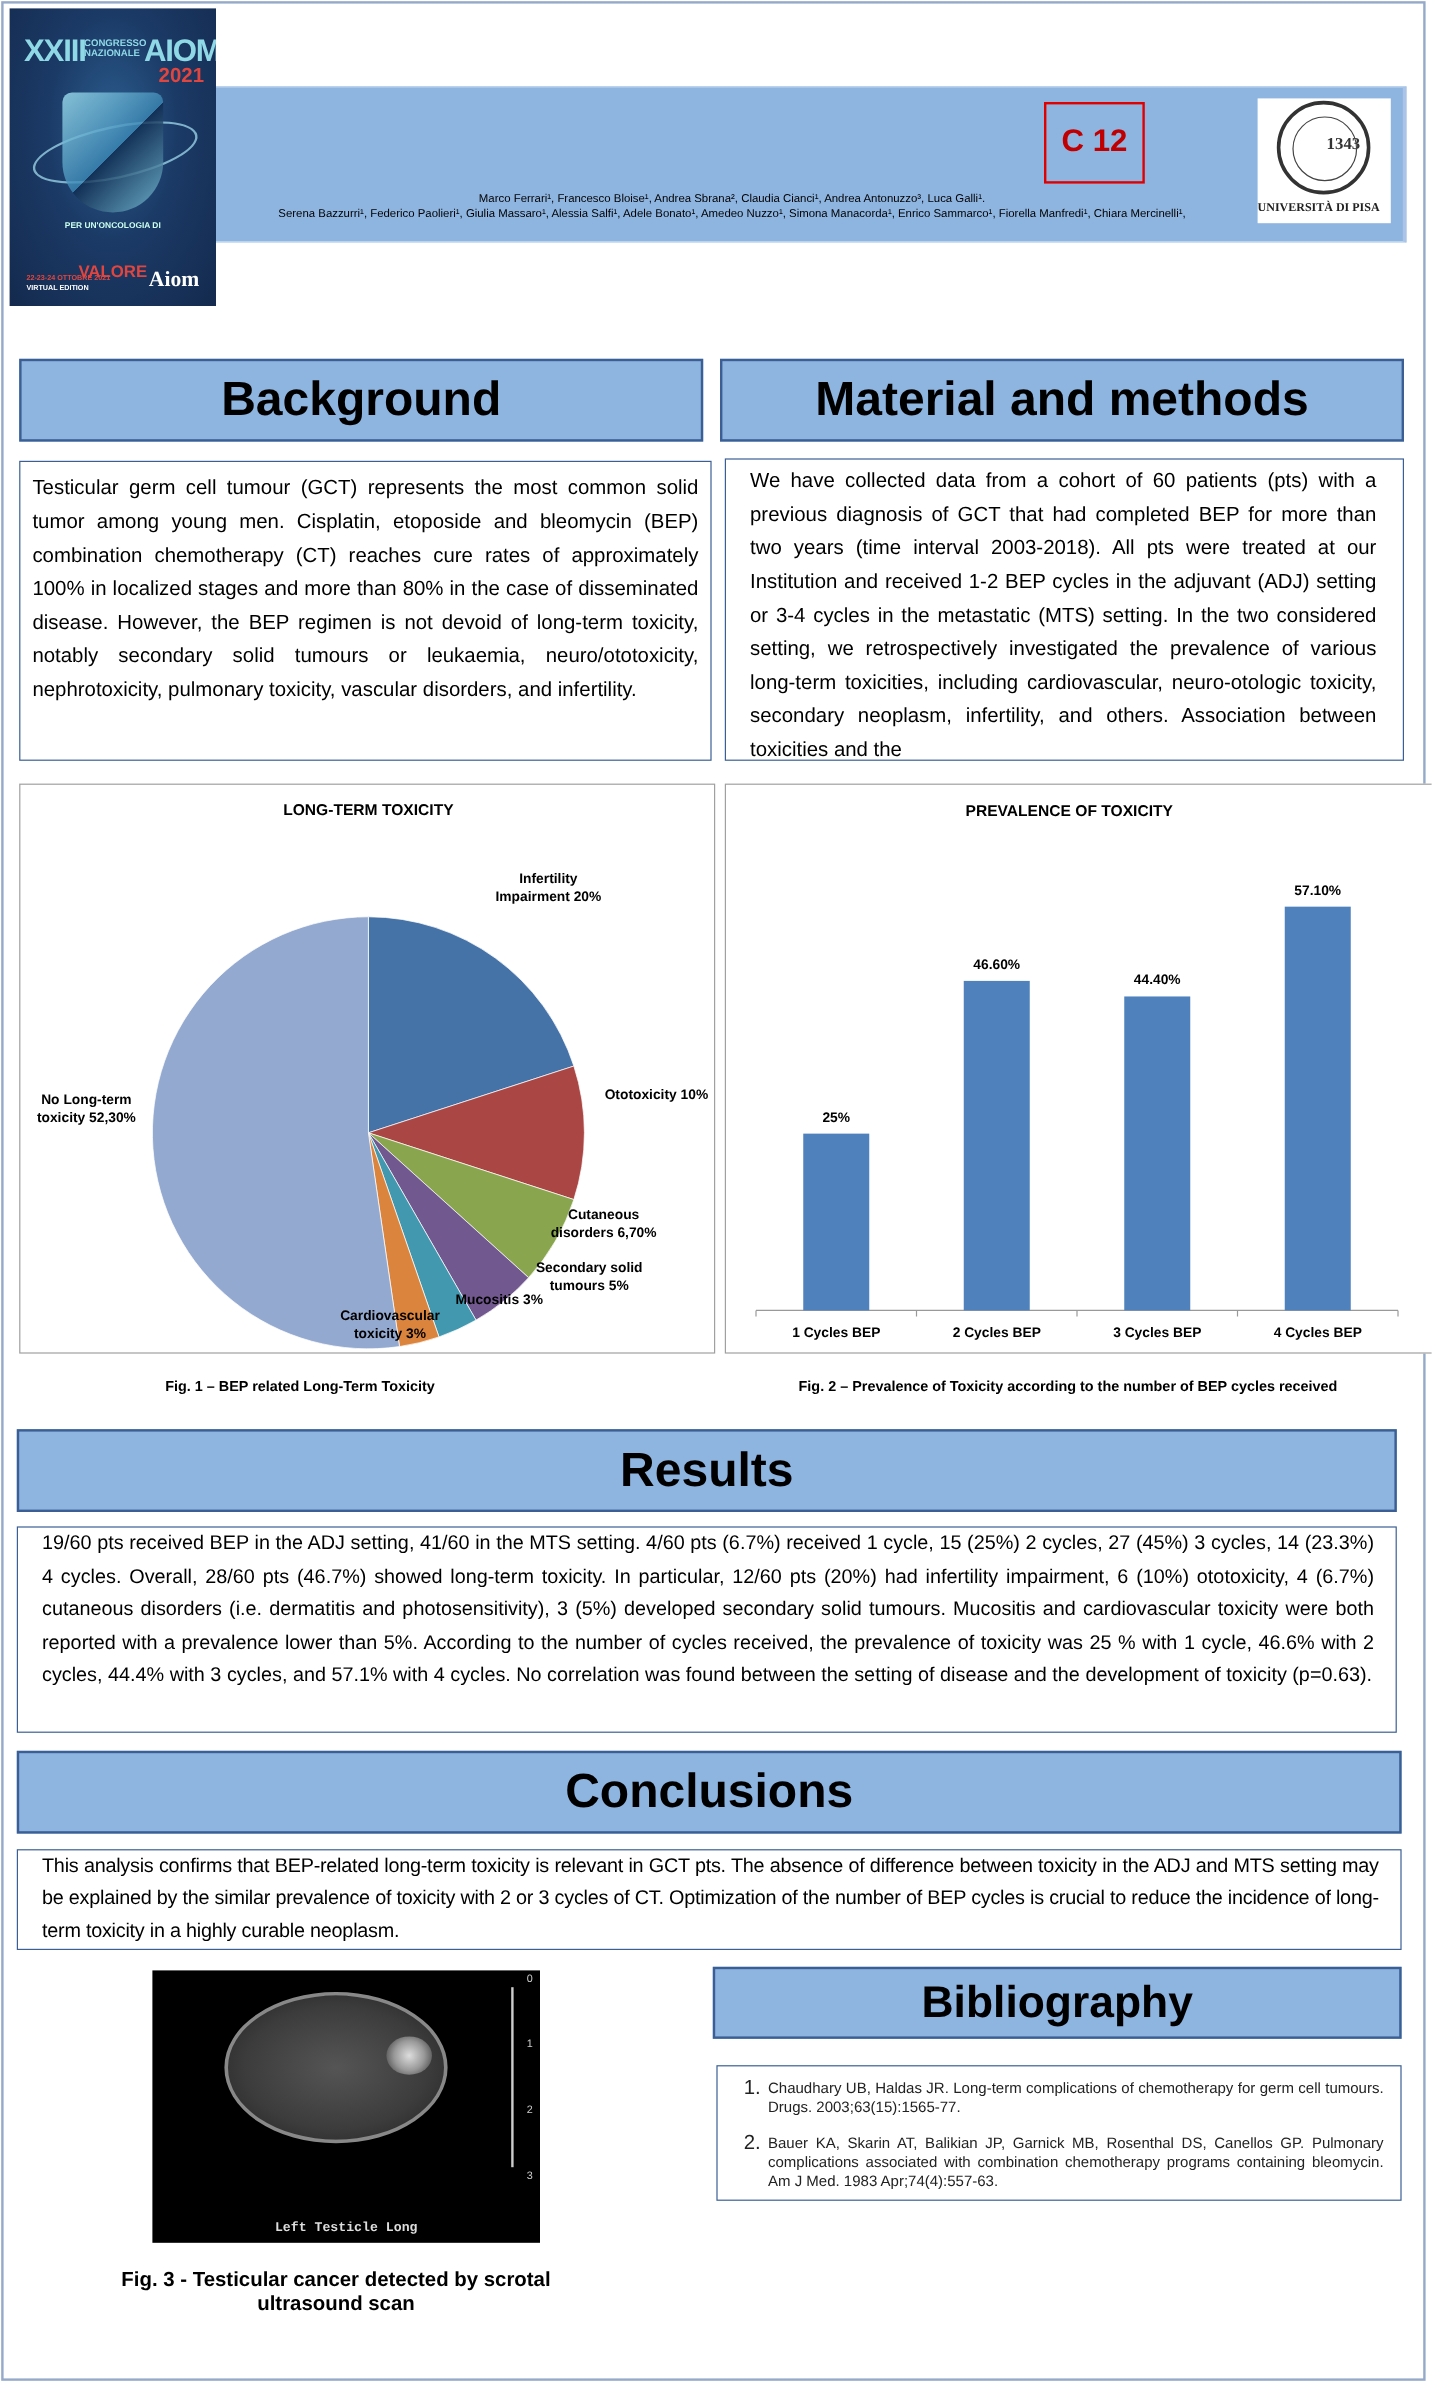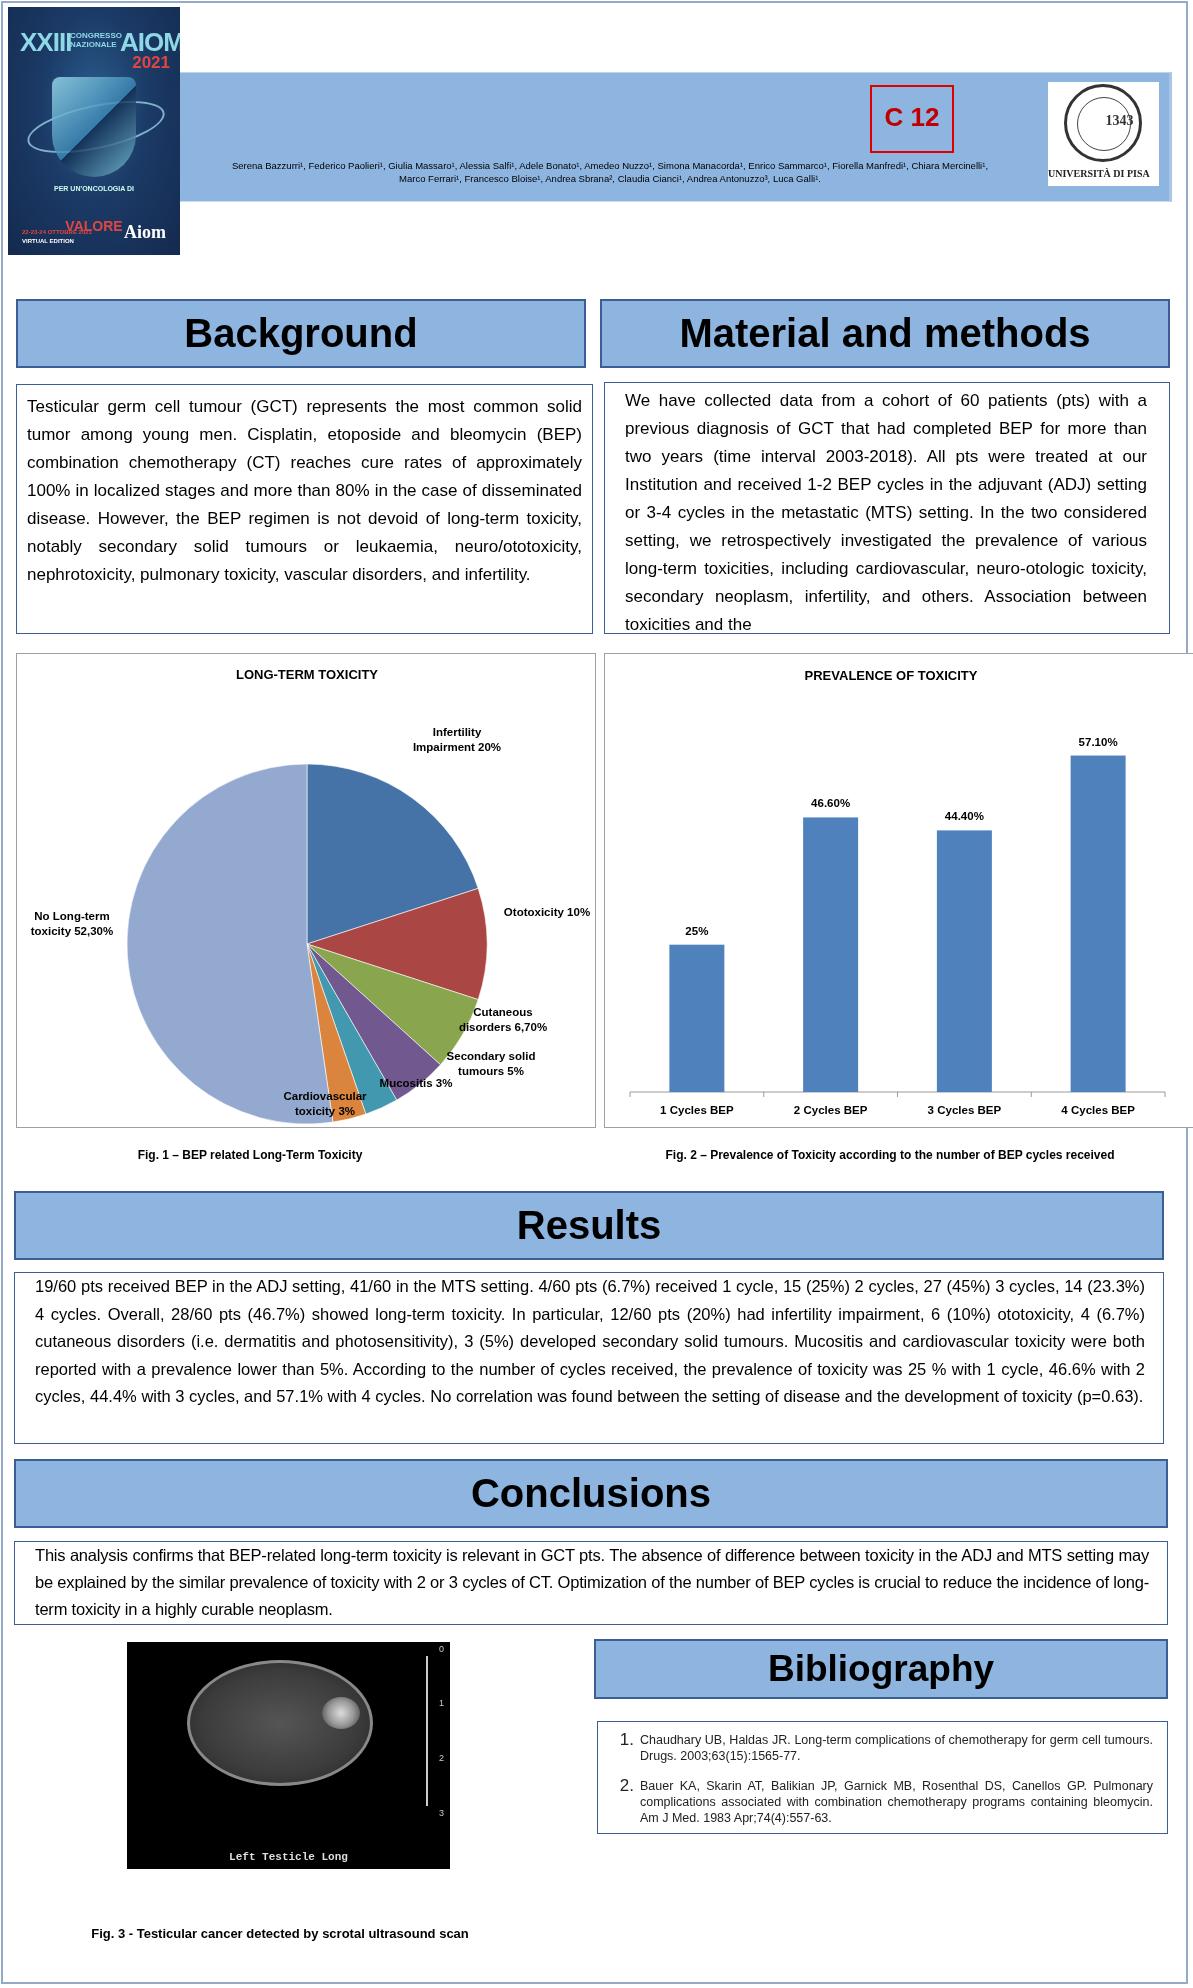--- a/index.html
+++ b/index.html
@@ -59,22 +59,22 @@
   <div class="shield"></div>
   <div class="t1">PER UN'ONCOLOGIA DI</div>
   <div class="t2">VALORE</div>
   <div class="t3">22-23-24 OTTOBRE 2021</div>
   <div class="t4">VIRTUAL EDITION</div>
   <div class="t5">Aiom</div>
 </div>
 
 <div class="abs banner">
   <div class="authors">
+    <div>Marco Ferrari¹, Francesco Bloise¹, Andrea Sbrana², Claudia Cianci¹, Andrea Antonuzzo³, Luca Galli¹.</div>
     <div>Serena Bazzurri¹, Federico Paolieri¹, Giulia Massaro¹, Alessia Salfi¹, Adele Bonato¹, Amedeo Nuzzo¹, Simona Manacorda¹, Enrico Sammarco¹, Fiorella Manfredi¹, Chiara Mercinelli¹,</div>
-    <div>Marco Ferrari¹, Francesco Bloise¹, Andrea Sbrana², Claudia Cianci¹, Andrea Antonuzzo³, Luca Galli¹.</div>
   </div>
   <div class="code-box">C 12</div>
   <div class="uni-logo">
     <div class="uni-seal">
         <span>1343</span>
       </div>
     <div class="uni-name">UNIVERSITÀ DI PISA</div>
   </div>
 </div>
 
@@ -148,21 +148,21 @@
 <div class="abs us" style="left:127px;top:1642px;width:323px;height:227px;">
   <div class="organ"></div>
   <div class="lesion"></div>
   <div class="scale"></div>
   <div class="tick" style="top:2px;">0</div>
   <div class="tick" style="top:56px;">1</div>
   <div class="tick" style="top:111px;">2</div>
   <div class="tick" style="top:166px;">3</div>
   <div class="lbl">Left  Testicle  Long</div>
 </div>
-<div class="abs caption" style="left:80px;top:1890px;width:400px;font-size:13px;margin-top:36px;">Fig. 3  -  Testicular cancer detected by scrotal ultrasound scan</div>
+<div class="abs caption" style="left:80px;top:1890px;width:400px;font-size:17px;">Fig. 3  -  Testicular cancer detected by scrotal ultrasound scan</div>
 
 <div class="abs sec-head sm" style="left:594px;top:1639px;width:574px;height:60px;">Bibliography</div>
 <div class="abs text-box" style="left:597px;top:1721px;width:571px;height:113px;padding:10px 14px 0 6px;">
   <div class="bib-item">
     <span class="bib-num">1.</span>
     <span>Chaudhary UB, Haldas JR. Long-term complications of chemotherapy for germ cell tumours. Drugs. 2003;63(15):1565-77.</span>
   </div>
   <div class="bib-item">
     <span class="bib-num">2.</span>
     <span>Bauer KA, Skarin AT, Balikian JP, Garnick MB, Rosenthal DS, Canellos GP. Pulmonary complications associated with combination chemotherapy programs containing bleomycin. Am J Med. 1983 Apr;74(4):557-63.</span>

